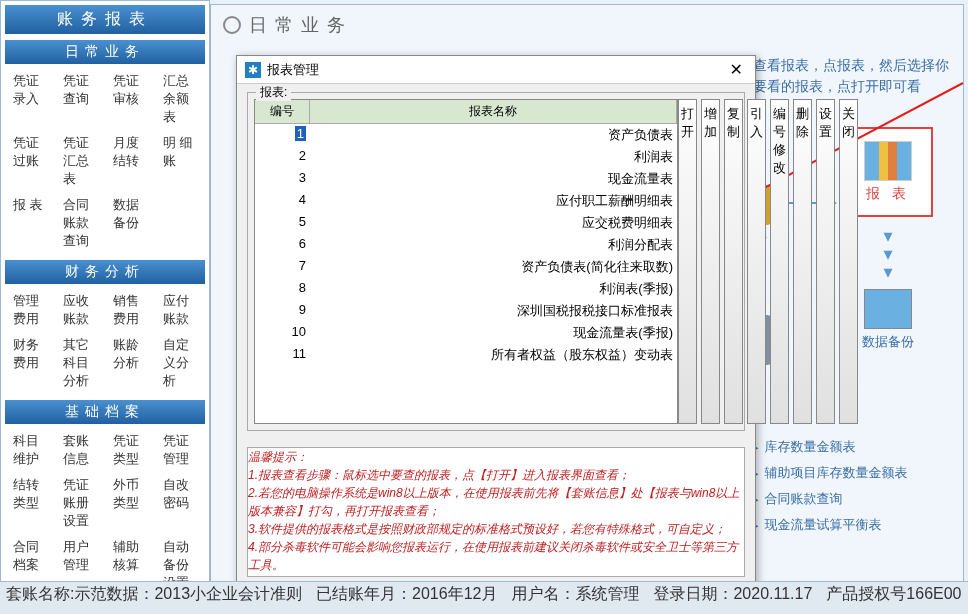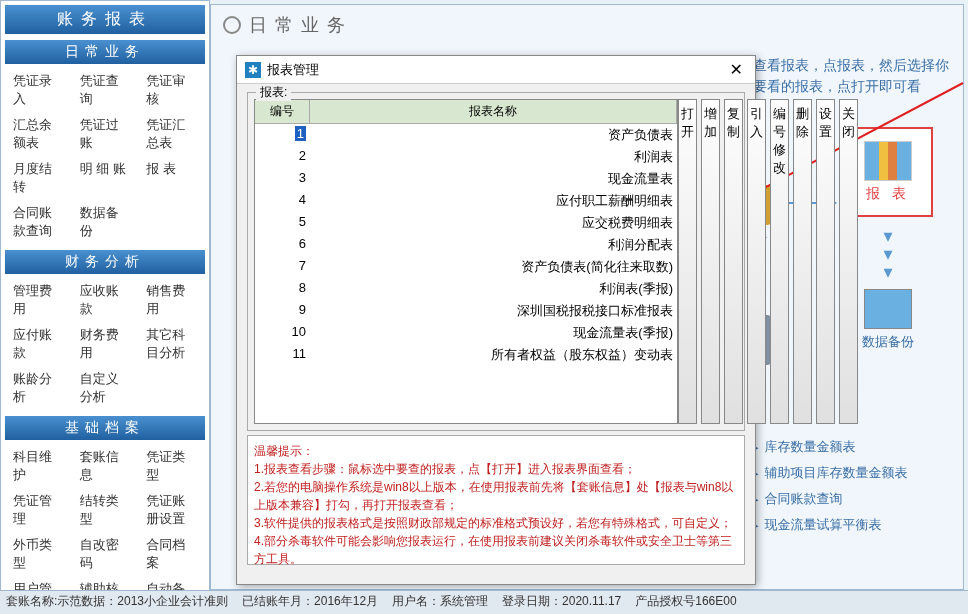--- a/index.html
+++ b/index.html
@@ -2,21 +2,21 @@
 <html><head>
 <meta charset="utf-8">
 <style>
 * { margin: 0; padding: 0; box-sizing: border-box; font-family: "Microsoft YaHei", SimSun, sans-serif; }
 body { background: #e8f0f8; width: 968px; height: 614px; overflow: hidden; position: relative; }
 
 .main-layout { display: flex; height: 594px; }
 .sidebar { width: 210px; background: #fff; border: 1px solid #a0b8d0; padding: 4px; overflow-y: auto; }
 .sidebar-title { background: linear-gradient(#4a90d0, #2060a0); color: #fff; text-align: center; padding: 4px; font-size: 16px; letter-spacing: 8px; margin-bottom: 6px; }
 .sidebar-section { background: linear-gradient(#4a90d0, #2060a0); color: #fff; text-align: center; padding: 3px; font-size: 14px; letter-spacing: 6px; margin: 6px 0 4px; }
-.sidebar-grid { display: grid; grid-template-columns: 1fr 1fr 1fr; gap: 0; }
+.sidebar-grid { display: grid; grid-template-columns: 1fr 1fr 1fr 1fr; gap: 0; }
 .sidebar-item { padding: 4px 8px; font-size: 13px; color: #333; cursor: pointer; }
 
 .content { flex: 1; position: relative; background: #f0f6fc; border: 1px solid #a0b8d0; margin: 4px 4px 4px 0; }
 .content-header { display: flex; align-items: center; padding: 8px 12px; font-size: 18px; color: #666; letter-spacing: 8px; }
 .content-header .gear { width: 18px; height: 18px; border: 2px solid #888; border-radius: 50%; margin-right: 8px; position: relative; }
 
 .right-area { position: absolute; right: 10px; top: 50px; width: 200px; }
 .callout-text { color: #3a6ea5; font-size: 14px; line-height: 1.5; }
 .report-box { border: 2px solid #e04040; width: 90px; height: 90px; margin: 30px 0 10px 90px; display: flex; flex-direction: column; align-items: center; justify-content: center; background: #fff; cursor: pointer; }
 .report-icon { width: 48px; height: 40px; background: linear-gradient(90deg, #6ab0e0 30%, #f0c040 30% 50%, #e08040 50% 70%, #6ab0e0 70%); border: 1px solid #ccc; margin-bottom: 4px; }
@@ -51,30 +51,30 @@
 .report-th.num { width: 55px; }
 .report-th.name { flex: 1; }
 .report-row { display: flex; font-size: 13px; cursor: pointer; }
 .report-td-num { width: 55px; text-align: right; padding: 2px 4px; }
 .report-td-name { flex: 1; padding: 2px 4px; text-align: right; }
 .report-row.selected .report-td-num span { background: #2060c0; color: #fff; padding: 0 2px; }
 
 .dialog-buttons { width: 60px; display: flex; gap: 4px; }
 .dlg-btn { background: linear-gradient(#fefefe, #e0e0e0); border: 1px solid #888; padding: 5px 2px; font-size: 13px; cursor: pointer; text-align: center; }
 
-.tips { margin-top: 4px; background: #fff; border: 1px solid #aaa; padding: 6px; font-size: 12px; line-height: 1.5; height: 130px; }
+.tips { margin-top: 16px; background: #fff; border: 1px solid #aaa; font-size: 12px; line-height: 1.5; height: 130px; font-style: italic; }
 .tips-title { color: #c02020; }
 .tips-item { color: #c02020; }
 
 .red-arrow { position: absolute; pointer-events: none; }
 .red-arrow.a1 { left: 530px; top: 75px; width: 225px; height: 120px; }
 .red-arrow.a1 svg line { stroke: #e02020; stroke-width: 2; }
 .red-arrow.a1 svg polygon { fill: #e02020; }
 
-.statusbar { position: absolute; bottom: 0; left: 0; right: 0; height: 24px; background: #e0e8f0; border-top: 1px solid #a0b8d0; font-size: 12px; padding: 2px 6px; display: flex; gap: 14px; color: #333; }
+.statusbar { position: absolute; bottom: 0; left: 0; right: 0; height: 33px; background: #e0e8f0; border-top: 1px solid #a0b8d0; font-size: 16px; padding: 2px 6px; display: flex; gap: 14px; color: #333; }
 </style>
 </head>
 <body>
 
 <div class="main-layout">
   <div class="sidebar">
     <div class="sidebar-title">账务报表</div>
     <div id="sidebar-sections">
         <div class="sidebar-section">日常业务</div>
         <div class="sidebar-grid">

